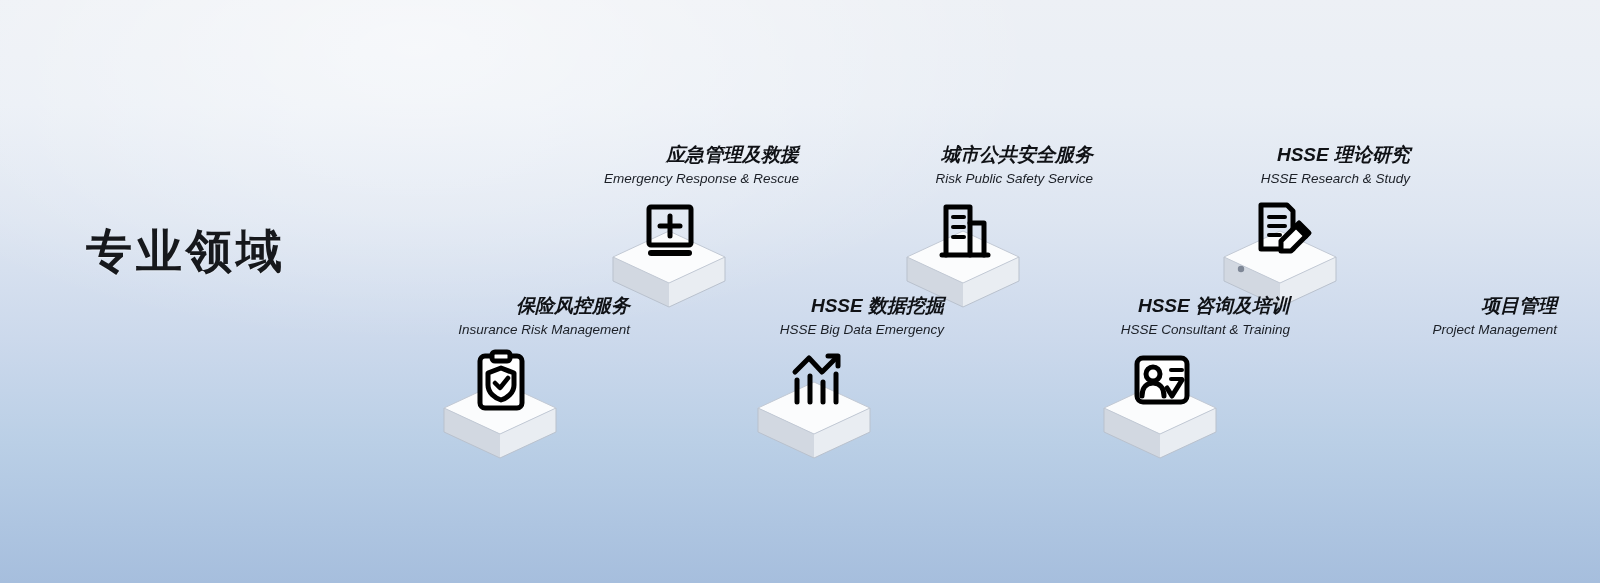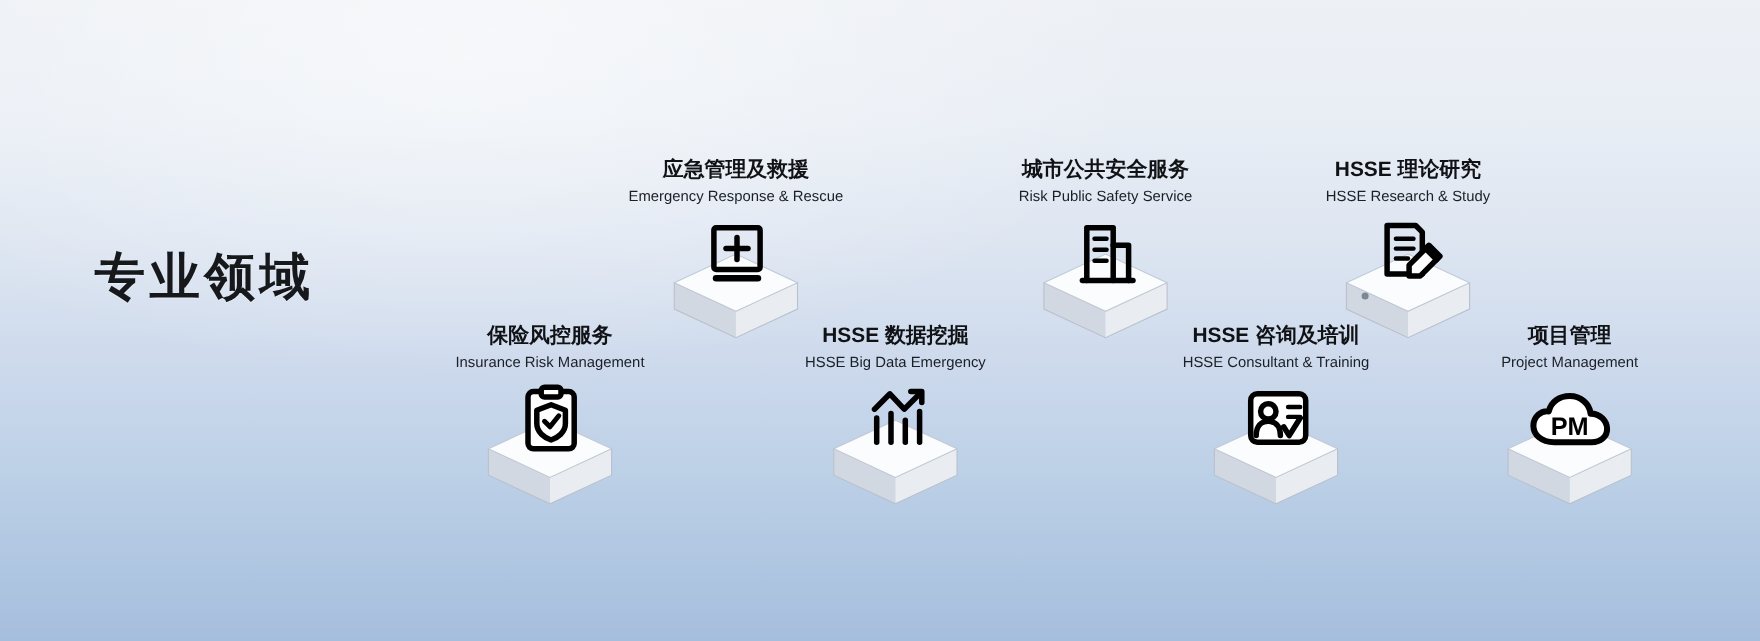--- a/index.html
+++ b/index.html
@@ -42,21 +42,22 @@
     color:#16181c;
     line-height:1;
     white-space:nowrap;
     text-shadow:0 1px 0 rgba(255,255,255,0.35);
   }
 
   
   .item {
     position:absolute;
     width:260px;
-    text-align:center;
+    text-align:right;
+    font-style:italic;
   }
   .item-title {
     font-size:19px;
     font-weight:bold;
     color:#101216;
     line-height:1.25;
     white-space:nowrap;
   }
   .item-sub {
     font-size:13.5px;
@@ -103,21 +104,21 @@
         <g transform="translate(53,10)" fill="none" stroke="#000" stroke-width="5" stroke-linecap="round" stroke-linejoin="round">
           <rect x="2" y="2" width="42" height="38" rx="2"></rect>
           <line x1="23" y1="11" x2="23" y2="31"></line>
           <line x1="13" y1="21" x2="33" y2="21"></line>
           <line x1="4" y1="48" x2="42" y2="48" stroke-width="6"></line>
         </g>
       </svg>
     </div>
   </div>
 
-  <div class="item row-top" style="left:875px;">
+  <div class="item row-top" style="left:833px;">
     <div class="item-title">城市公共安全服务</div>
     <div class="item-sub">Risk Public Safety Service</div>
     <div class="icon-wrap">
       <svg viewBox="0 0 150 115">
         <g>
           <polygon points="75,36 131,62 75,88 19,62" fill="#fbfcfd"></polygon>
           <polygon points="19,62 75,88 75,112 19,86" fill="#d2d8e1"></polygon>
           <polygon points="75,88 131,62 131,86 75,112" fill="#e9edf2"></polygon>
           <polygon points="75,36 131,62 75,88 19,62" fill="none" stroke="#c2c9d4" stroke-width="1"></polygon>
           <polyline points="19,62 19,86 75,112 131,86 131,62" fill="none" stroke="#b9c1cd" stroke-width="1"></polyline>
@@ -225,31 +226,15 @@
           <line x1="38" y1="23" x2="49" y2="23" stroke-width="4"></line>
           <polyline points="34,32 39,40 49,24" stroke-width="5"></polyline>
         </g>
       </svg>
     </div>
   </div>
 
   <div class="item row-bottom" style="left:1297px;">
     <div class="item-title">项目管理</div>
     <div class="item-sub">Project Management</div>
-    <div class="icon-wrap">
-      <svg viewBox="0 0 150 115">
-        <g>
-          <polygon points="75,36 131,62 75,88 19,62" fill="#fbfcfd"></polygon>
-          <polygon points="19,62 75,88 75,112 19,86" fill="#d2d8e1"></polygon>
-          <polygon points="75,88 131,62 131,86 75,112" fill="#e9edf2"></polygon>
-          <polygon points="75,36 131,62 75,88 19,62" fill="none" stroke="#c2c9d4" stroke-width="1"></polygon>
-          <polyline points="19,62 19,86 75,112 131,86 131,62" fill="none" stroke="#b9c1cd" stroke-width="1"></polyline>
-        </g>
-        <g transform="translate(39,12)">
-          <path d="M22 44 C10 44 3 37 3 29 C3 21 10 15 17 16 C19 7 27 2 36 2 C46 2 54 9 55 18
-                   C64 18 70 25 70 32 C70 39 64 44 56 44 Z" fill="#fff" stroke="#000" stroke-width="5.5" stroke-linejoin="round"></path>
-          <text x="36" y="37" text-anchor="middle" font-family="'Liberation Sans','DejaVu Sans',sans-serif" font-size="23" font-weight="bold" fill="#000">PM</text>
-        </g>
-      </svg>
-    </div>
   </div>
 
 </div>
 
 </body></html>

